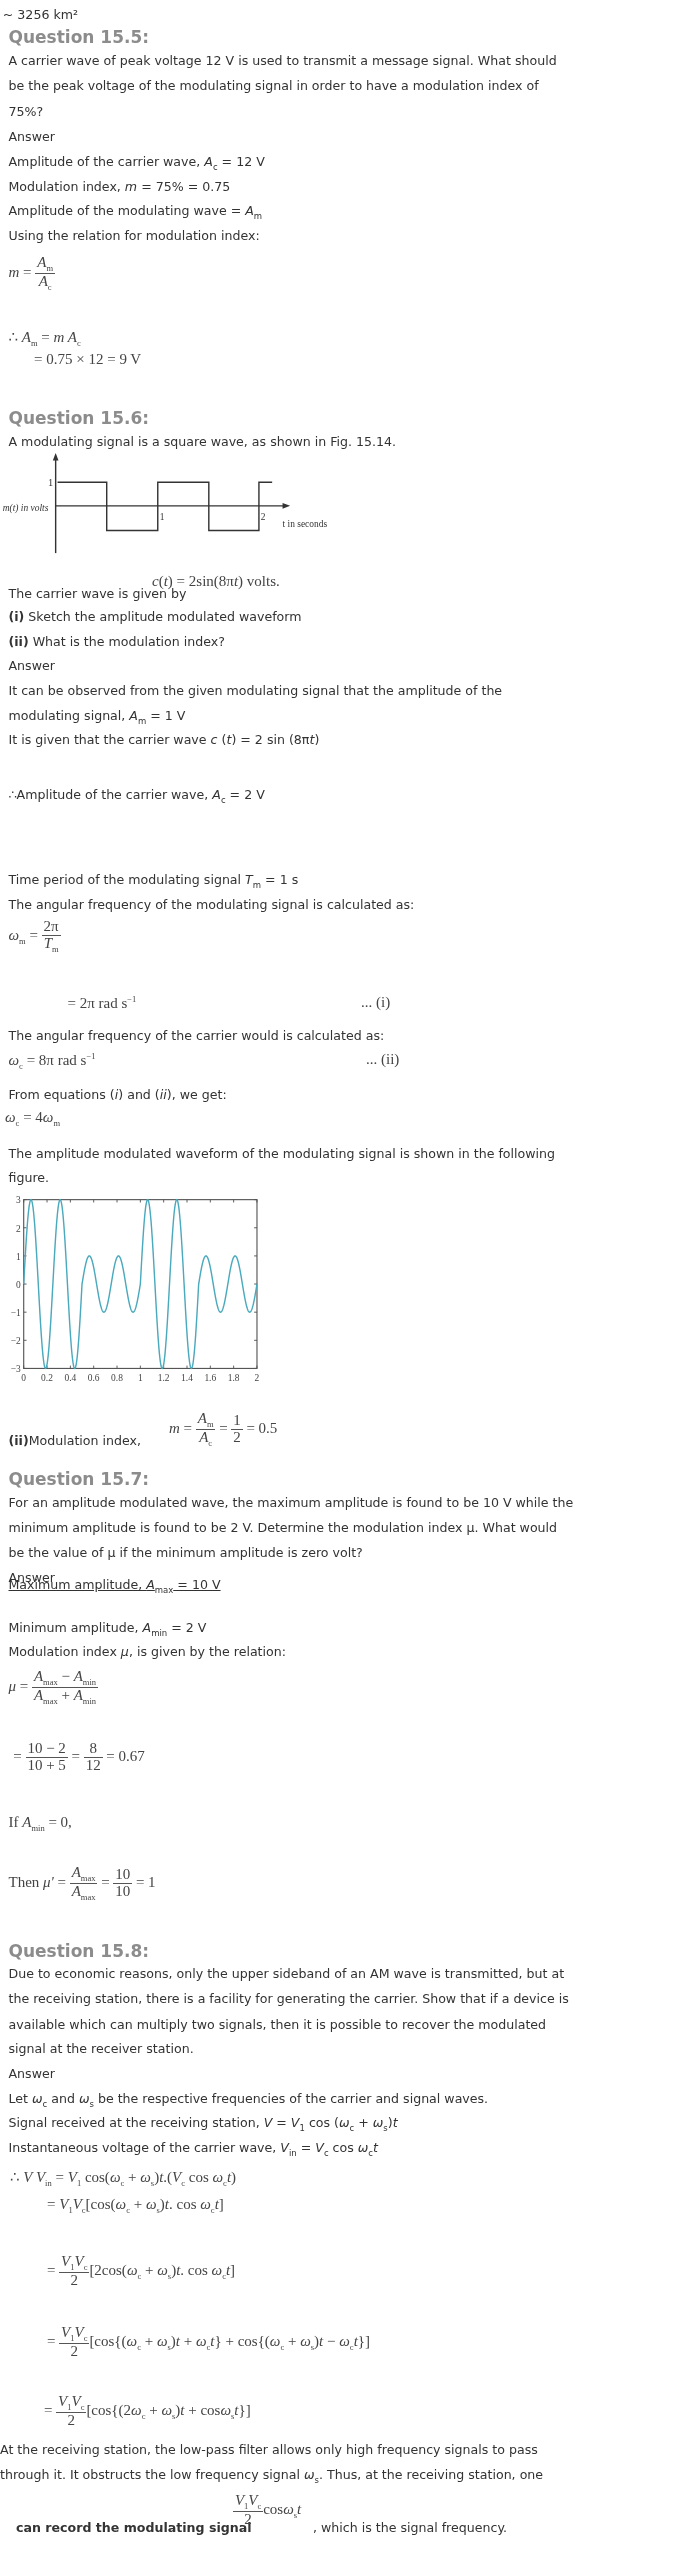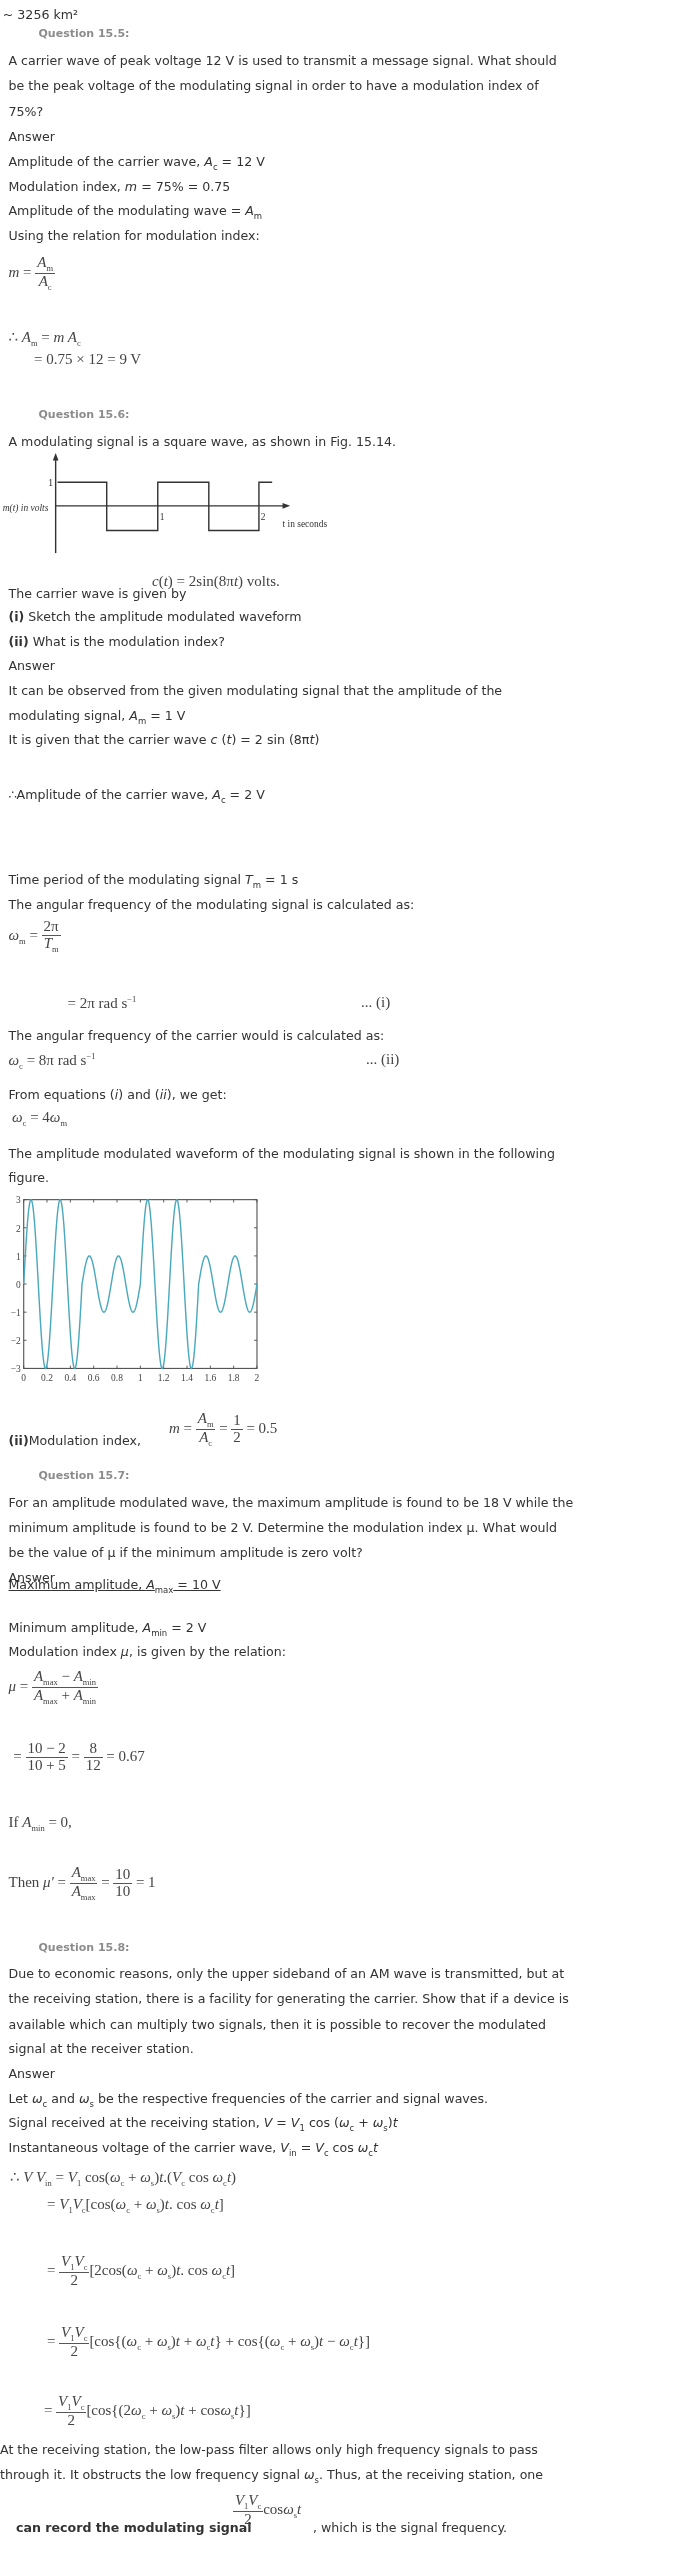--- a/index.html
+++ b/index.html
@@ -1,18 +1,18 @@
 <!DOCTYPE html>
 <html style="font-size:15px"><head>
 <meta charset="utf-8">
 <style>
   html,body{margin:0;padding:0;background:#fff;}
   body{width:676px;height:2576px;position:relative;overflow:hidden;font-family:"DejaVu Sans","Liberation Sans",sans-serif;color:#333;}
   .t{position:absolute;left:8.5px;font-size:12.6px;line-height:17px;white-space:nowrap;color:#333;}
-  .q{position:absolute;left:8.5px;font-size:11px;font-weight:bold;color:#8c8c8c;white-space:nowrap;margin-left:30px;}
+  .q{position:absolute;left:8.5px;font-size:17px;font-weight:bold;color:#8c8c8c;white-space:nowrap;}
   .m{position:absolute;font-family:"Liberation Serif","DejaVu Serif",serif;font-size:15px;color:#444;white-space:nowrap;}
   i{font-style:italic;}
   sub{font-size:8.5px;}
   sup{font-size:8.5px;}
   .frac{display:inline-block;vertical-align:middle;text-align:center;line-height:1.05;}
   .frac .n{display:block;border-bottom:0.9px solid #555;padding:0 1.9px;}
   .frac .d{display:block;padding:0 1.9px;}
   svg text{font-family:"Liberation Serif","DejaVu Serif",serif;}
 </style>
 </head>
@@ -60,21 +60,21 @@
 <div class="t" style="top:786px;">∴Amplitude of the carrier wave, <i>A</i><sub>c</sub> = 2 V</div>
 <div class="t" style="top:871px;">Time period of the modulating signal <i>T</i><sub>m</sub> = 1 s</div>
 <div class="t" style="top:896px;">The angular frequency of the modulating signal is calculated as:</div>
 <div class="m" style="top:919px;left:8.5px;"><i>ω</i><sub>m</sub> = <span class="frac"><span class="n">2π</span><span class="d"><i>T</i><sub>m</sub></span></span></div>
 <div class="m" style="top:994px;left:27.5px;margin-left:40px;">= 2π rad s<sup>−1</sup></div>
 <div class="m" style="top:994px;left:361px;">... (i)</div>
 <div class="t" style="top:1027px;">The angular frequency of the carrier would is calculated as:</div>
 <div class="m" style="top:1051px;left:8.5px;"><i>ω</i><sub>c</sub> = 8π rad s<sup>−1</sup></div>
 <div class="m" style="top:1051px;left:366px;">... (ii)</div>
 <div class="t" style="top:1086px;">From equations (<i>i</i>) and (<i>ii</i>), we get:</div>
-<div class="m" style="top:1109px;left:12px;"><i>ω</i><sub>c</sub> = 4<i>ω</i><sub>m</sub></div>
+<div class="m" style="top:1109px;left:5px;"><i>ω</i><sub>c</sub> = 4<i>ω</i><sub>m</sub></div>
 <div class="t" style="top:1145px;">The amplitude modulated waveform of the modulating signal is shown in the following</div>
 <div class="t" style="top:1169px;">figure.</div>
 
 <svg id="am-chart" style="position:absolute;left:0;top:1192px;" width="275" height="204" viewBox="0 0 290 215">
   <rect x="25" y="8" width="246" height="178" fill="none" stroke="#555" stroke-width="1.2"></rect>
   <g id="am-yticks">
       <text x="22" y="12" font-size="10" text-anchor="end" fill="#444">3</text>
       <line x1="25" x2="28" y1="8" y2="8" stroke="#555"></line>
       <line x1="268" x2="271" y1="8" y2="8" stroke="#555"></line>
       <text x="22" y="41.66666666666666" font-size="10" text-anchor="end" fill="#444">2</text>
@@ -131,21 +131,21 @@
       <line x1="271" x2="271" y1="8" y2="11" stroke="#555"></line>
       <line x1="271" x2="271" y1="183" y2="186" stroke="#555"></line>
     </g>
   <path id="am-path" fill="none" stroke="#4aa9bd" stroke-width="1.5" d="M25.00,97.00L25.31,91.41L25.61,85.85L25.92,80.32L26.23,74.87L26.54,69.50L26.84,64.24L27.15,59.11L27.46,54.12L27.77,49.31L28.07,44.69L28.38,40.27L28.69,36.08L29.00,32.12L29.30,28.42L29.61,25.00L29.92,21.85L30.23,19.01L30.54,16.47L30.84,14.25L31.15,12.36L31.46,10.80L31.77,9.58L32.07,8.70L32.38,8.18L32.69,8.00L32.99,8.18L33.30,8.70L33.61,9.58L33.92,10.80L34.23,12.36L34.53,14.25L34.84,16.47L35.15,19.01L35.45,21.85L35.76,25.00L36.07,28.42L36.38,32.12L36.69,36.08L36.99,40.27L37.30,44.69L37.61,49.31L37.91,54.12L38.22,59.11L38.53,64.24L38.84,69.50L39.15,74.87L39.45,80.32L39.76,85.85L40.07,91.41L40.38,97.00L40.68,102.59L40.99,108.15L41.30,113.68L41.61,119.13L41.91,124.50L42.22,129.76L42.53,134.89L42.83,139.88L43.14,144.69L43.45,149.31L43.76,153.73L44.06,157.92L44.37,161.88L44.68,165.58L44.99,169.00L45.30,172.15L45.60,174.99L45.91,177.53L46.22,179.75L46.52,181.64L46.83,183.20L47.14,184.42L47.45,185.30L47.75,185.82L48.06,186.00L48.37,185.82L48.68,185.30L48.98,184.42L49.29,183.20L49.60,181.64L49.91,179.75L50.22,177.53L50.52,174.99L50.83,172.15L51.14,169.00L51.45,165.58L51.75,161.88L52.06,157.92L52.37,153.73L52.67,149.31L52.98,144.69L53.29,139.88L53.60,134.89L53.91,129.76L54.21,124.50L54.52,119.13L54.83,113.68L55.13,108.15L55.44,102.59L55.75,97.00L56.06,91.41L56.37,85.85L56.67,80.32L56.98,74.87L57.29,69.50L57.59,64.24L57.90,59.11L58.21,54.12L58.52,49.31L58.83,44.69L59.13,40.27L59.44,36.08L59.75,32.12L60.05,28.42L60.36,25.00L60.67,21.85L60.98,19.01L61.28,16.47L61.59,14.25L61.90,12.36L62.21,10.80L62.52,9.58L62.82,8.70L63.13,8.18L63.44,8.00L63.74,8.18L64.05,8.70L64.36,9.58L64.67,10.80L64.97,12.36L65.28,14.25L65.59,16.47L65.90,19.01L66.21,21.85L66.51,25.00L66.82,28.42L67.13,32.12L67.44,36.08L67.74,40.27L68.05,44.69L68.36,49.31L68.66,54.12L68.97,59.11L69.28,64.24L69.59,69.50L69.89,74.87L70.20,80.32L70.51,85.85L70.82,91.41L71.13,97.00L71.43,102.59L71.74,108.15L72.05,113.68L72.36,119.13L72.66,124.50L72.97,129.76L73.28,134.89L73.59,139.88L73.89,144.69L74.20,149.31L74.51,153.73L74.81,157.92L75.12,161.88L75.43,165.58L75.74,169.00L76.04,172.15L76.35,174.99L76.66,177.53L76.97,179.75L77.28,181.64L77.58,183.20L77.89,184.42L78.20,185.30L78.50,185.82L78.81,186.00L79.12,185.82L79.43,185.30L79.73,184.42L80.04,183.20L80.35,181.64L80.66,179.75L80.97,177.53L81.27,174.99L81.58,172.15L81.89,169.00L82.19,165.58L82.50,161.88L82.81,157.92L83.12,153.73L83.42,149.31L83.73,144.69L84.04,139.88L84.35,134.89L84.66,129.76L84.96,124.50L85.27,119.13L85.58,113.68L85.88,108.15L86.19,102.59L86.50,97.00L86.81,95.14L87.12,93.28L87.42,91.44L87.73,89.62L88.04,87.83L88.34,86.08L88.65,84.37L88.96,82.71L89.27,81.10L89.58,79.56L89.88,78.09L90.19,76.69L90.50,75.37L90.81,74.14L91.11,73.00L91.42,71.95L91.73,71.00L92.04,70.16L92.34,69.42L92.65,68.79L92.96,68.27L93.27,67.86L93.57,67.57L93.88,67.39L94.19,67.33L94.49,67.39L94.80,67.57L95.11,67.86L95.42,68.27L95.72,68.79L96.03,69.42L96.34,70.16L96.65,71.00L96.95,71.95L97.26,73.00L97.57,74.14L97.88,75.37L98.19,76.69L98.49,78.09L98.80,79.56L99.11,81.10L99.41,82.71L99.72,84.37L100.03,86.08L100.34,87.83L100.64,89.62L100.95,91.44L101.26,93.28L101.57,95.14L101.88,97.00L102.18,98.86L102.49,100.72L102.80,102.56L103.11,104.38L103.41,106.17L103.72,107.92L104.03,109.63L104.34,111.29L104.64,112.90L104.95,114.44L105.26,115.91L105.56,117.31L105.87,118.63L106.18,119.86L106.49,121.00L106.80,122.05L107.10,123.00L107.41,123.84L107.72,124.58L108.03,125.21L108.33,125.73L108.64,126.14L108.95,126.43L109.26,126.61L109.56,126.67L109.87,126.61L110.18,126.43L110.48,126.14L110.79,125.73L111.10,125.21L111.41,124.58L111.71,123.84L112.02,123.00L112.33,122.05L112.64,121.00L112.94,119.86L113.25,118.63L113.56,117.31L113.87,115.91L114.17,114.44L114.48,112.90L114.79,111.29L115.10,109.63L115.41,107.92L115.71,106.17L116.02,104.38L116.33,102.56L116.64,100.72L116.94,98.86L117.25,97.00L117.56,95.14L117.86,93.28L118.17,91.44L118.48,89.62L118.79,87.83L119.09,86.08L119.40,84.37L119.71,82.71L120.02,81.10L120.33,79.56L120.63,78.09L120.94,76.69L121.25,75.37L121.56,74.14L121.86,73.00L122.17,71.95L122.48,71.00L122.79,70.16L123.09,69.42L123.40,68.79L123.71,68.27L124.02,67.86L124.32,67.57L124.63,67.39L124.94,67.33L125.24,67.39L125.55,67.57L125.86,67.86L126.17,68.27L126.47,68.79L126.78,69.42L127.09,70.16L127.40,71.00L127.70,71.95L128.01,73.00L128.32,74.14L128.63,75.37L128.94,76.69L129.24,78.09L129.55,79.56L129.86,81.10L130.16,82.71L130.47,84.37L130.78,86.08L131.09,87.83L131.39,89.62L131.70,91.44L132.01,93.28L132.32,95.14L132.63,97.00L132.93,98.86L133.24,100.72L133.55,102.56L133.86,104.38L134.16,106.17L134.47,107.92L134.78,109.63L135.09,111.29L135.39,112.90L135.70,114.44L136.01,115.91L136.31,117.31L136.62,118.63L136.93,119.86L137.24,121.00L137.55,122.05L137.85,123.00L138.16,123.84L138.47,124.58L138.78,125.21L139.08,125.73L139.39,126.14L139.70,126.43L140.00,126.61L140.31,126.67L140.62,126.61L140.93,126.43L141.24,126.14L141.54,125.73L141.85,125.21L142.16,124.58L142.46,123.84L142.77,123.00L143.08,122.05L143.39,121.00L143.69,119.86L144.00,118.63L144.31,117.31L144.62,115.91L144.93,114.44L145.23,112.90L145.54,111.29L145.85,109.63L146.16,107.92L146.46,106.17L146.77,104.38L147.08,102.56L147.38,100.72L147.69,98.86L148.00,97.00L148.31,91.41L148.61,85.85L148.92,80.32L149.23,74.87L149.54,69.50L149.84,64.24L150.15,59.11L150.46,54.12L150.77,49.31L151.07,44.69L151.38,40.27L151.69,36.08L152.00,32.12L152.31,28.42L152.61,25.00L152.92,21.85L153.23,19.01L153.53,16.47L153.84,14.25L154.15,12.36L154.46,10.80L154.76,9.58L155.07,8.70L155.38,8.18L155.69,8.00L156.00,8.18L156.30,8.70L156.61,9.58L156.92,10.80L157.22,12.36L157.53,14.25L157.84,16.47L158.15,19.01L158.45,21.85L158.76,25.00L159.07,28.42L159.38,32.12L159.69,36.08L159.99,40.27L160.30,44.69L160.61,49.31L160.91,54.12L161.22,59.11L161.53,64.24L161.84,69.50L162.15,74.87L162.45,80.32L162.76,85.85L163.07,91.41L163.38,97.00L163.68,102.59L163.99,108.15L164.30,113.68L164.60,119.13L164.91,124.50L165.22,129.76L165.53,134.89L165.84,139.88L166.14,144.69L166.45,149.31L166.76,153.73L167.06,157.92L167.37,161.88L167.68,165.58L167.99,169.00L168.30,172.15L168.60,174.99L168.91,177.53L169.22,179.75L169.53,181.64L169.83,183.20L170.14,184.42L170.45,185.30L170.75,185.82L171.06,186.00L171.37,185.82L171.68,185.30L171.99,184.42L172.29,183.20L172.60,181.64L172.91,179.75L173.22,177.53L173.52,174.99L173.83,172.15L174.14,169.00L174.45,165.58L174.75,161.88L175.06,157.92L175.37,153.73L175.68,149.31L175.98,144.69L176.29,139.88L176.60,134.89L176.91,129.76L177.21,124.50L177.52,119.13L177.83,113.68L178.14,108.15L178.44,102.59L178.75,97.00L179.06,91.41L179.36,85.85L179.67,80.32L179.98,74.87L180.29,69.50L180.59,64.24L180.90,59.11L181.21,54.12L181.52,49.31L181.82,44.69L182.13,40.27L182.44,36.08L182.75,32.12L183.05,28.42L183.36,25.00L183.67,21.85L183.98,19.01L184.28,16.47L184.59,14.25L184.90,12.36L185.21,10.80L185.51,9.58L185.82,8.70L186.13,8.18L186.44,8.00L186.75,8.18L187.05,8.70L187.36,9.58L187.67,10.80L187.97,12.36L188.28,14.25L188.59,16.47L188.90,19.01L189.20,21.85L189.51,25.00L189.82,28.42L190.13,32.12L190.44,36.08L190.74,40.27L191.05,44.69L191.36,49.31L191.66,54.12L191.97,59.11L192.28,64.24L192.59,69.50L192.90,74.87L193.20,80.32L193.51,85.85L193.82,91.41L194.13,97.00L194.43,102.59L194.74,108.15L195.05,113.68L195.35,119.13L195.66,124.50L195.97,129.76L196.28,134.89L196.59,139.88L196.89,144.69L197.20,149.31L197.51,153.73L197.81,157.92L198.12,161.88L198.43,165.58L198.74,169.00L199.05,172.15L199.35,174.99L199.66,177.53L199.97,179.75L200.28,181.64L200.58,183.20L200.89,184.42L201.20,185.30L201.50,185.82L201.81,186.00L202.12,185.82L202.43,185.30L202.74,184.42L203.04,183.20L203.35,181.64L203.66,179.75L203.97,177.53L204.27,174.99L204.58,172.15L204.89,169.00L205.20,165.58L205.50,161.88L205.81,157.92L206.12,153.73L206.43,149.31L206.73,144.69L207.04,139.88L207.35,134.89L207.66,129.76L207.96,124.50L208.27,119.13L208.58,113.68L208.89,108.15L209.19,102.59L209.50,97.00L209.81,95.14L210.11,93.28L210.42,91.44L210.73,89.62L211.04,87.83L211.34,86.08L211.65,84.37L211.96,82.71L212.27,81.10L212.57,79.56L212.88,78.09L213.19,76.69L213.50,75.37L213.80,74.14L214.11,73.00L214.42,71.95L214.73,71.00L215.03,70.16L215.34,69.42L215.65,68.79L215.96,68.27L216.26,67.86L216.57,67.57L216.88,67.39L217.19,67.33L217.50,67.39L217.80,67.57L218.11,67.86L218.42,68.27L218.72,68.79L219.03,69.42L219.34,70.16L219.65,71.00L219.95,71.95L220.26,73.00L220.57,74.14L220.88,75.37L221.19,76.69L221.49,78.09L221.80,79.56L222.11,81.10L222.41,82.71L222.72,84.37L223.03,86.08L223.34,87.83L223.65,89.62L223.95,91.44L224.26,93.28L224.57,95.14L224.88,97.00L225.18,98.86L225.49,100.72L225.80,102.56L226.10,104.38L226.41,106.17L226.72,107.92L227.03,109.63L227.34,111.29L227.64,112.90L227.95,114.44L228.26,115.91L228.56,117.31L228.87,118.63L229.18,119.86L229.49,121.00L229.80,122.05L230.10,123.00L230.41,123.84L230.72,124.58L231.03,125.21L231.33,125.73L231.64,126.14L231.95,126.43L232.25,126.61L232.56,126.67L232.87,126.61L233.18,126.43L233.49,126.14L233.79,125.73L234.10,125.21L234.41,124.58L234.72,123.84L235.02,123.00L235.33,122.05L235.64,121.00L235.95,119.86L236.25,118.63L236.56,117.31L236.87,115.91L237.18,114.44L237.48,112.90L237.79,111.29L238.10,109.63L238.41,107.92L238.71,106.17L239.02,104.38L239.33,102.56L239.64,100.72L239.94,98.86L240.25,97.00L240.56,95.14L240.86,93.28L241.17,91.44L241.48,89.62L241.79,87.83L242.09,86.08L242.40,84.37L242.71,82.71L243.02,81.10L243.32,79.56L243.63,78.09L243.94,76.69L244.25,75.37L244.55,74.14L244.86,73.00L245.17,71.95L245.48,71.00L245.78,70.16L246.09,69.42L246.40,68.79L246.71,68.27L247.01,67.86L247.32,67.57L247.63,67.39L247.94,67.33L248.25,67.39L248.55,67.57L248.86,67.86L249.17,68.27L249.47,68.79L249.78,69.42L250.09,70.16L250.40,71.00L250.70,71.95L251.01,73.00L251.32,74.14L251.63,75.37L251.94,76.69L252.24,78.09L252.55,79.56L252.86,81.10L253.16,82.71L253.47,84.37L253.78,86.08L254.09,87.83L254.40,89.62L254.70,91.44L255.01,93.28L255.32,95.14L255.63,97.00L255.93,98.86L256.24,100.72L256.55,102.56L256.86,104.38L257.16,106.17L257.47,107.92L257.78,109.63L258.09,111.29L258.39,112.90L258.70,114.44L259.01,115.91L259.31,117.31L259.62,118.63L259.93,119.86L260.24,121.00L260.55,122.05L260.85,123.00L261.16,123.84L261.47,124.58L261.77,125.21L262.08,125.73L262.39,126.14L262.70,126.43L263.00,126.61L263.31,126.67L263.62,126.61L263.93,126.43L264.24,126.14L264.54,125.73L264.85,125.21L265.16,124.58L265.47,123.84L265.77,123.00L266.08,122.05L266.39,121.00L266.70,119.86L267.00,118.63L267.31,117.31L267.62,115.91L267.93,114.44L268.23,112.90L268.54,111.29L268.85,109.63L269.15,107.92L269.46,106.17L269.77,104.38L270.08,102.56L270.38,100.72L270.69,98.86L271.00,97.00"></path>
 </svg>
 
 <div class="m" style="top:1411px;left:169px;"><i>m</i> = <span class="frac"><span class="n"><i>A</i><sub>m</sub></span><span class="d"><i>A</i><sub>c</sub></span></span> = <span class="frac"><span class="n">1</span><span class="d">2</span></span> = 0.5</div>
 <div class="t" style="top:1432px;"><b>(ii)</b><span>Modulation index,</span></div>
 
 <div class="q" style="top:1469px;">Question 15.7:</div>
-<div class="t" style="top:1494px;">For an amplitude modulated wave, the maximum amplitude is found to be 18 V while the</div>
+<div class="t" style="top:1494px;">For an amplitude modulated wave, the maximum amplitude is found to be 10 V while the</div>
 <div class="t" style="top:1519px;">minimum amplitude is found to be 2 V. Determine the modulation index μ. What would</div>
 <div class="t" style="top:1544px;">be the value of μ if the minimum amplitude is zero volt?</div>
 <div class="t" style="top:1569px;">Answer</div>
 <div class="t" style="top:1576px;text-decoration:underline;">Maximum amplitude, <i>A</i><sub>max</sub> = 10 V</div>
 <div class="t" style="top:1619px;">Minimum amplitude, <i>A</i><sub>min</sub> = 2 V</div>
 <div class="t" style="top:1643px;">Modulation index <i>μ</i>, is given by the relation:</div>
 <div class="m" style="top:1669px;left:8.5px;"><i>μ</i> = <span class="frac"><span class="n"><i>A</i><sub>max</sub> − <i>A</i><sub>min</sub></span><span class="d"><i>A</i><sub>max</sub> + <i>A</i><sub>min</sub></span></span></div>
 <div class="m" style="top:1741px;left:13.3px;">= <span class="frac"><span class="n">10 − 2</span><span class="d">10 + 5</span></span> = <span class="frac"><span class="n">8</span><span class="d">12</span></span> = 0.67</div>
 <div class="m" style="top:1814px;left:8.5px;">If <i>A</i><sub>min</sub> = 0,</div>
 <div class="m" style="top:1865px;left:8.5px;">Then <i>μ'</i> = <span class="frac"><span class="n"><i>A</i><sub>max</sub></span><span class="d"><i>A</i><sub>max</sub></span></span> = <span class="frac"><span class="n">10</span><span class="d">10</span></span> = 1</div>

